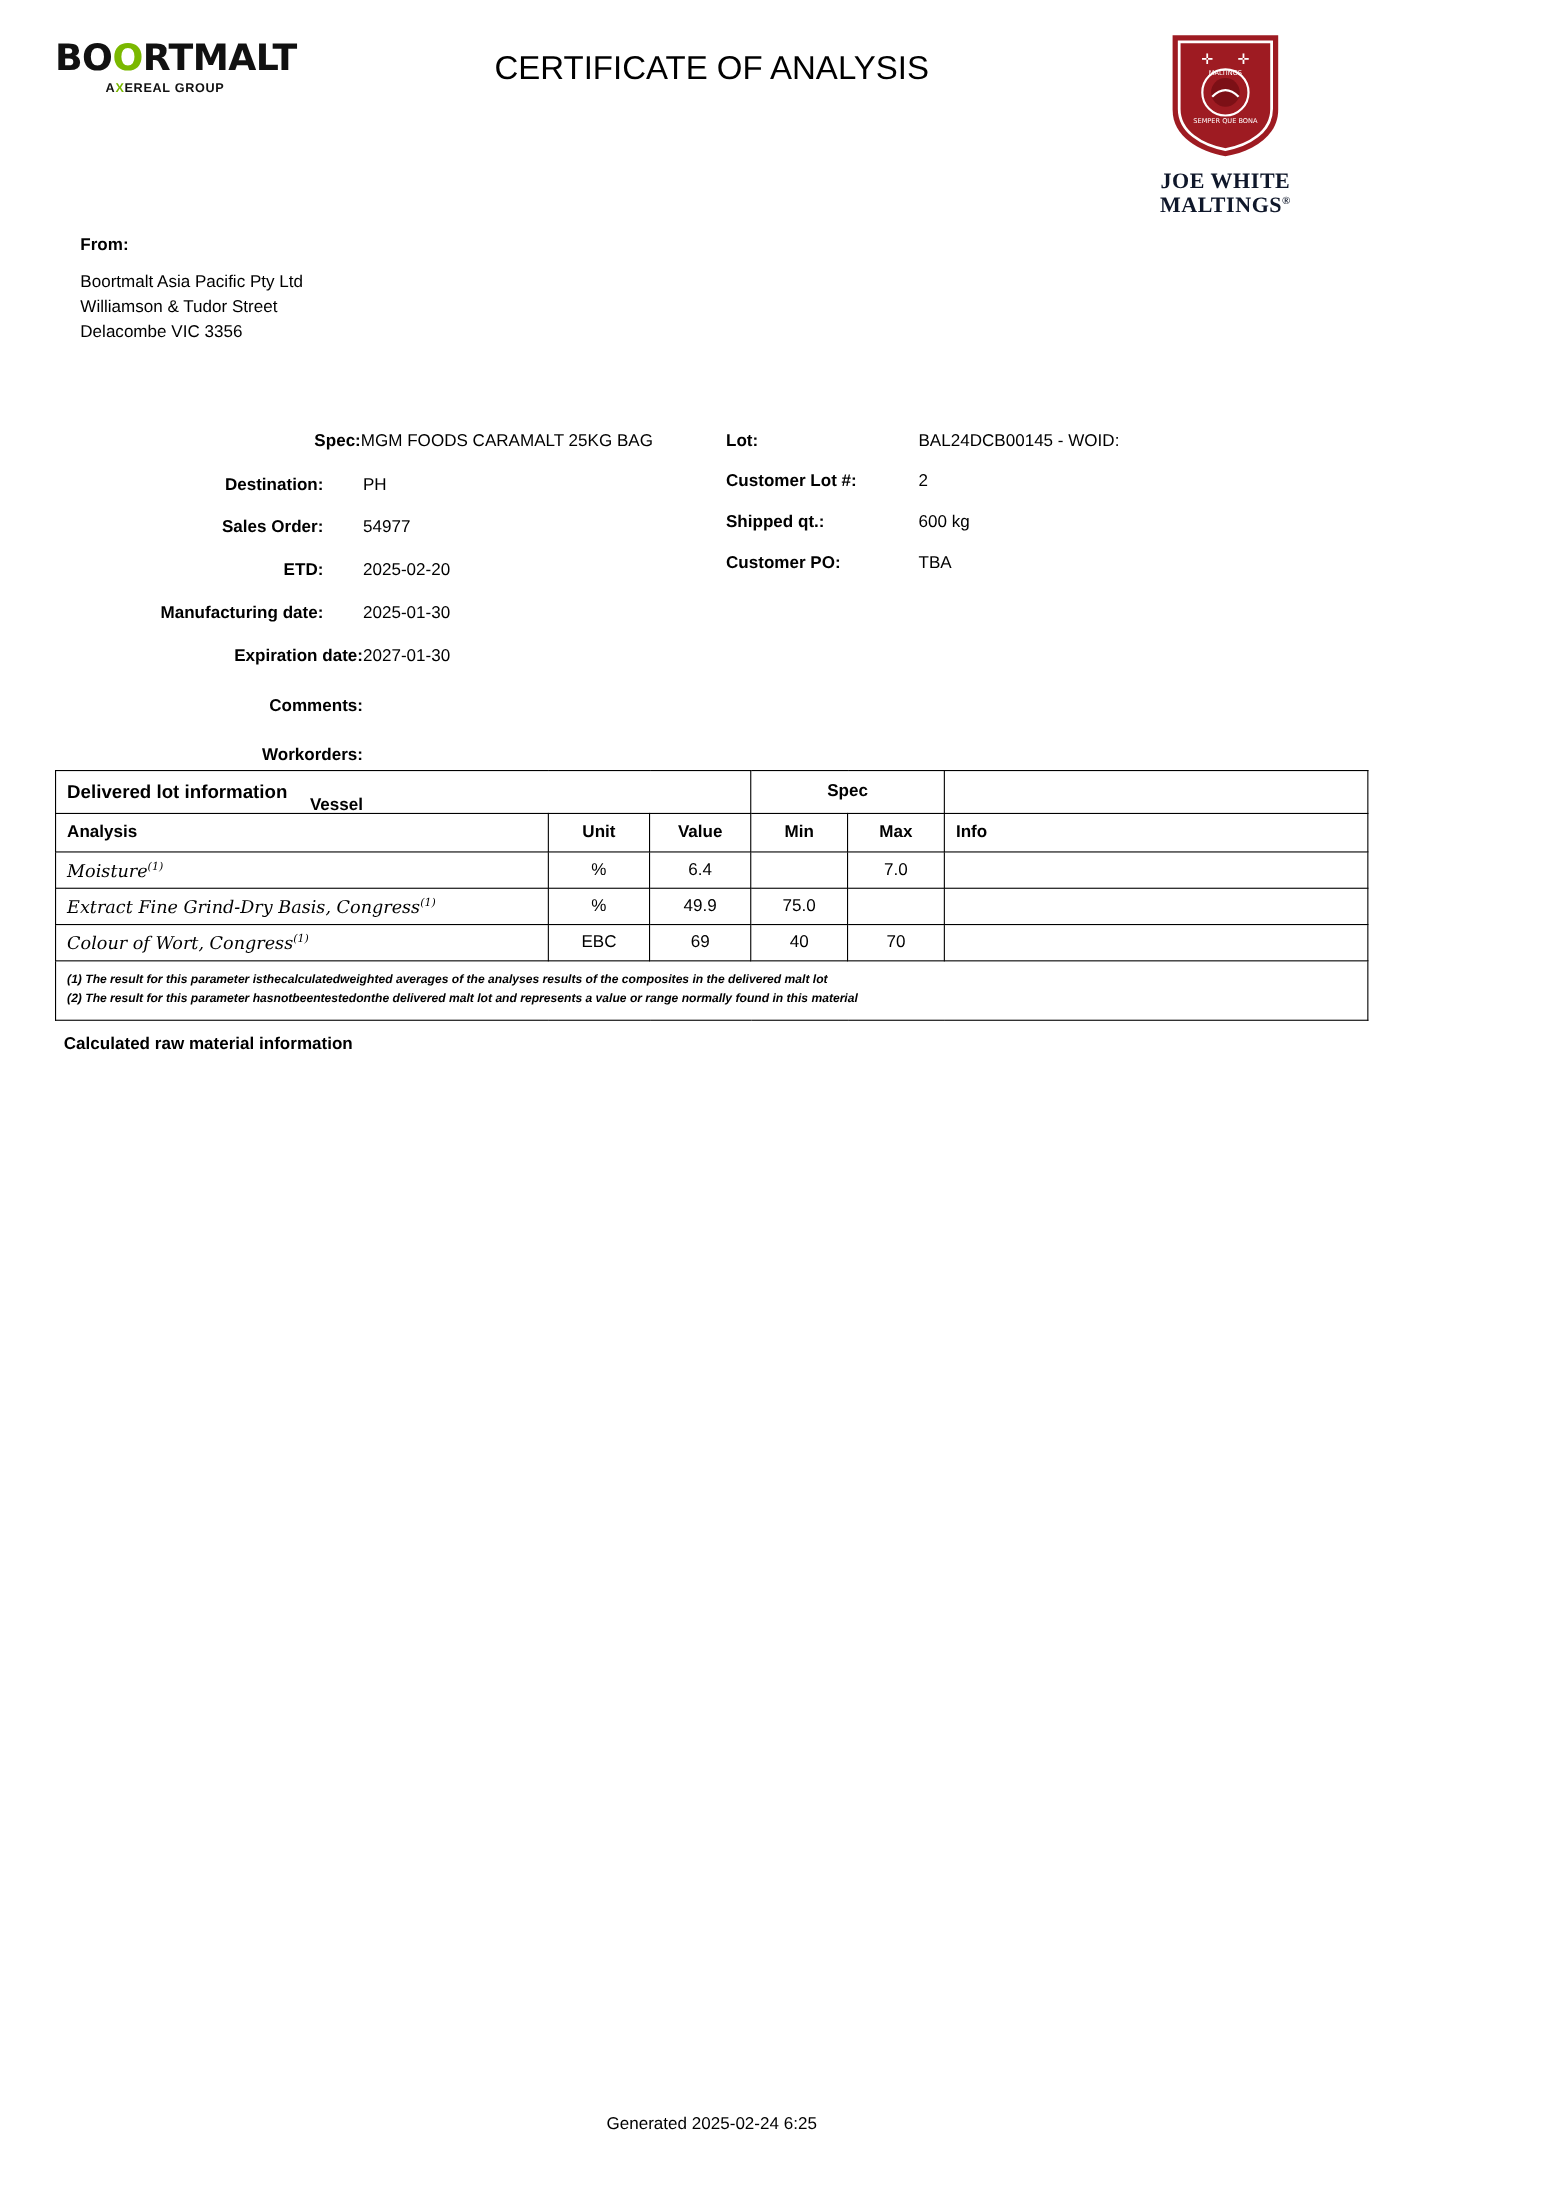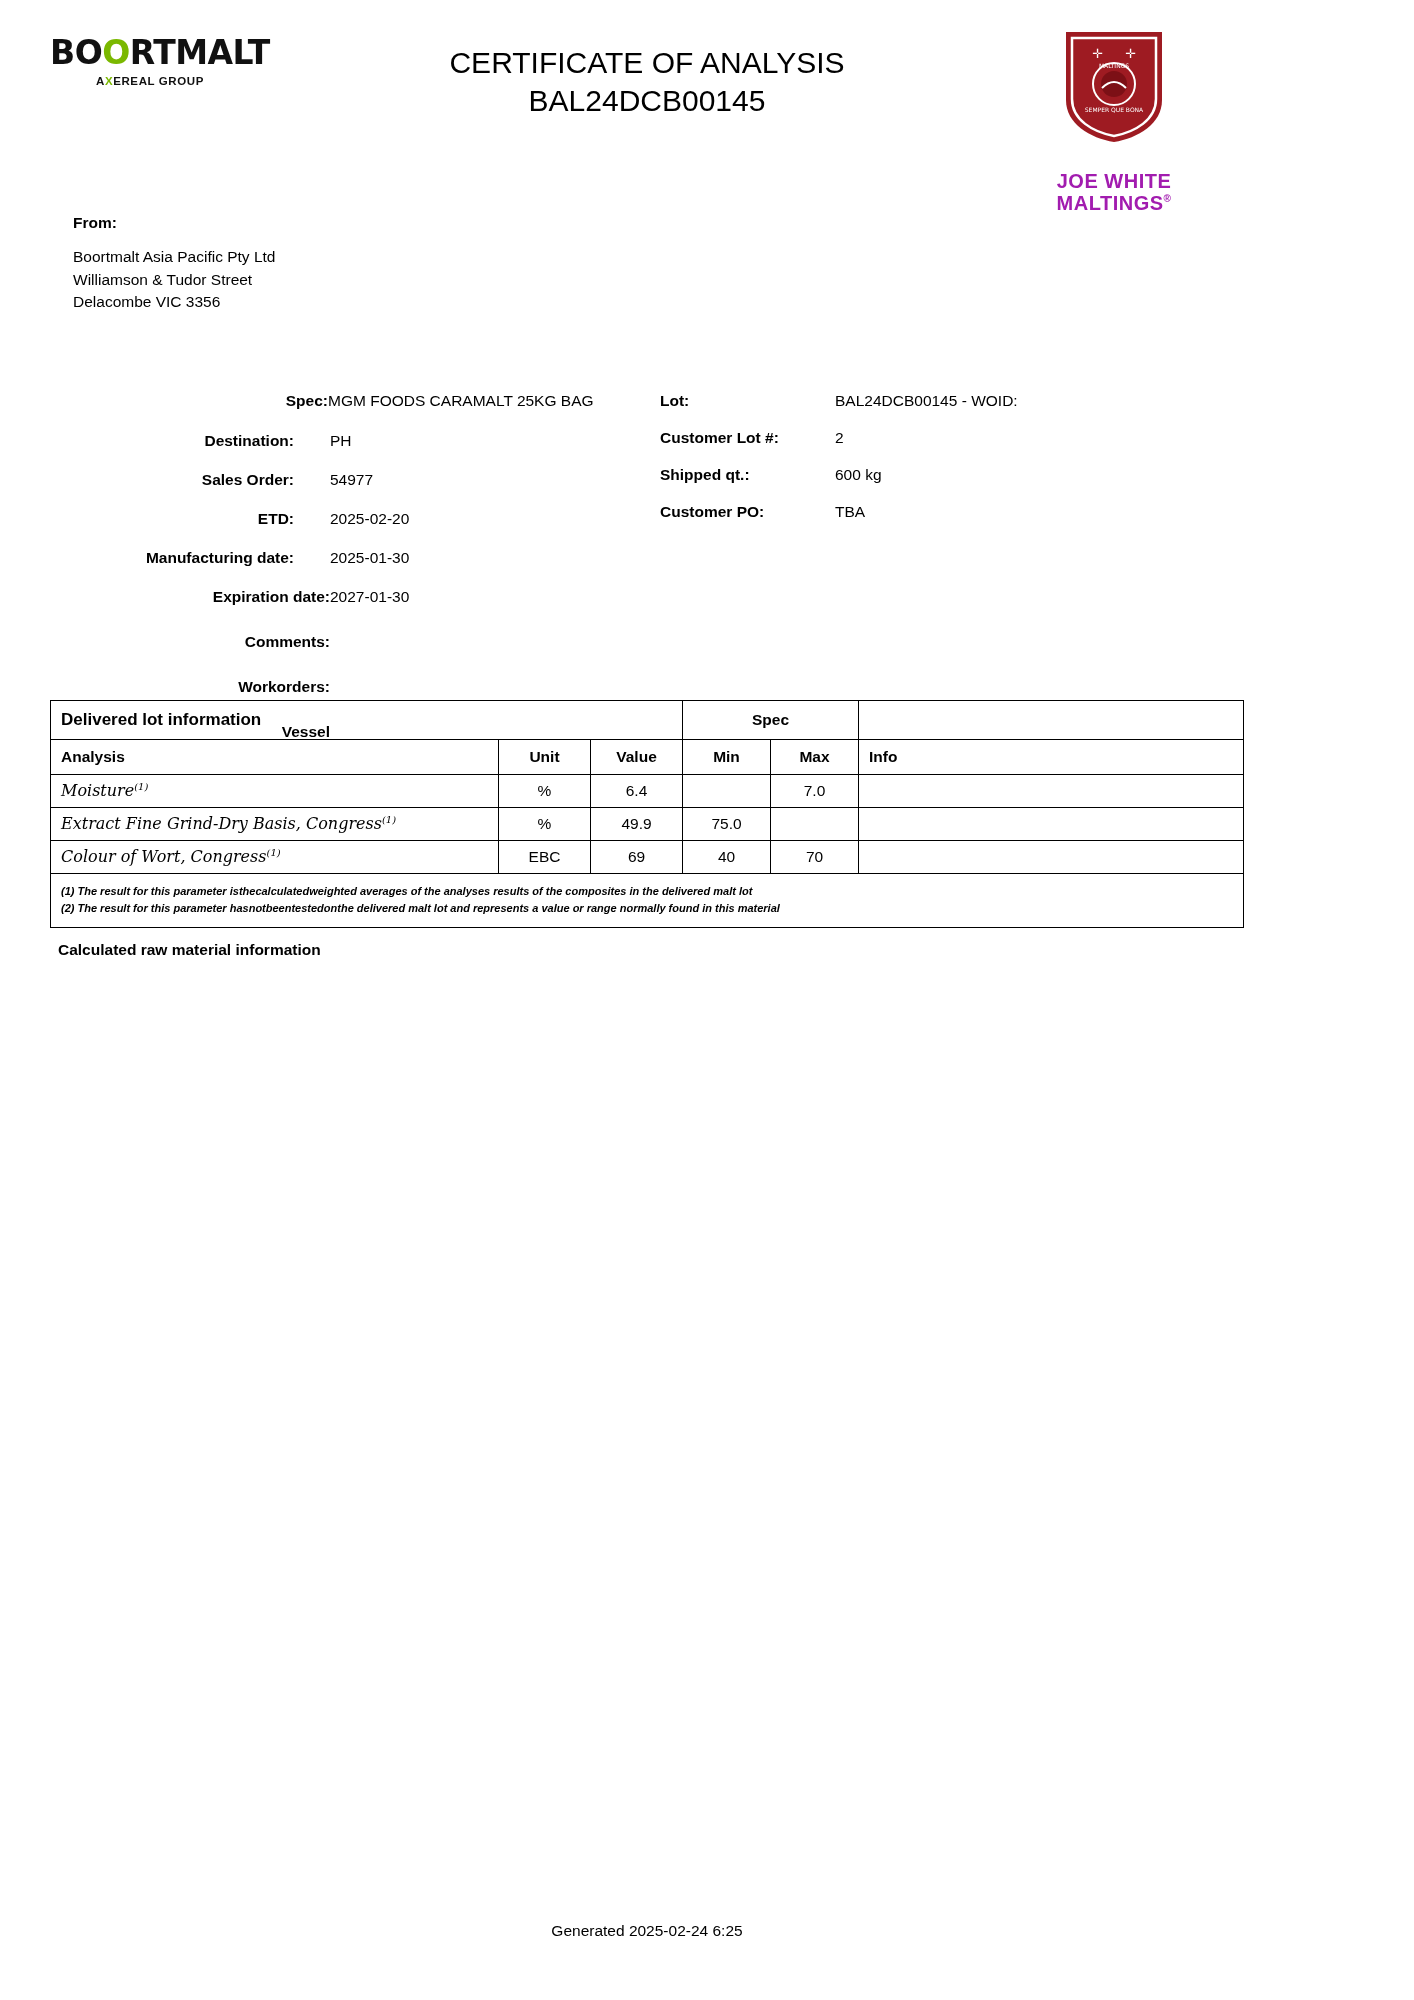--- a/index.html
+++ b/index.html
@@ -73,26 +73,27 @@
     width: 180px;
     text-align: center;
   }
   .shield {
     width: 104px;
     height: 118px;
     margin: 0 auto;
     position: relative;
   }
   .jw-text {
-    margin-top: 24px;
-    color: #a21caf;
+    margin-top: 8px;
+    color: #0f172a;
     font-weight: bold;
     font-size: 20px;
     line-height: 1.12;
     letter-spacing: 0.5px;
+    font-family: Liberation Serif, serif;
   }
   .jw-text .small {
     font-size: 10px;
     vertical-align: super;
   }
 
   
   .from-block {
     margin-top: 62px;
     margin-left: 23px;
@@ -231,21 +232,20 @@
 
   <div class="header">
 
     <div class="logo-boortmalt">
       <div class="bm-word"><span>BO</span><span class="dot">O</span><span>RTMALT</span></div>
       <div class="bm-sub"><span>A</span><span class="green">X</span><span>EREAL</span><span> GROUP</span></div>
     </div>
 
     <div class="doc-title">
       <span>CERTIFICATE OF ANALYSIS</span>
-      <span class="line2">BAL24DCB00145</span>
     </div>
 
     <div class="logo-joewhite">
       <div class="shield">
         <svg width="104" height="118" viewBox="0 0 104 118">
           <path d="M4 4 H100 V72 C100 96 76 110 52 114 C28 110 4 96 4 72 Z" fill="#9e1b22"></path>
           <path d="M10 10 H94 V71 C94 92 73 104 52 108 C31 104 10 92 10 71 Z" fill="none" stroke="#ffffff" stroke-width="2.5"></path>
           <circle cx="52" cy="56" r="21" fill="none" stroke="#ffffff" stroke-width="2"></circle>
           <circle cx="52" cy="56" r="13" fill="#7c1016"></circle>
           <path d="M40 60 q12 -12 24 0" fill="none" stroke="#ffffff" stroke-width="2"></path>

